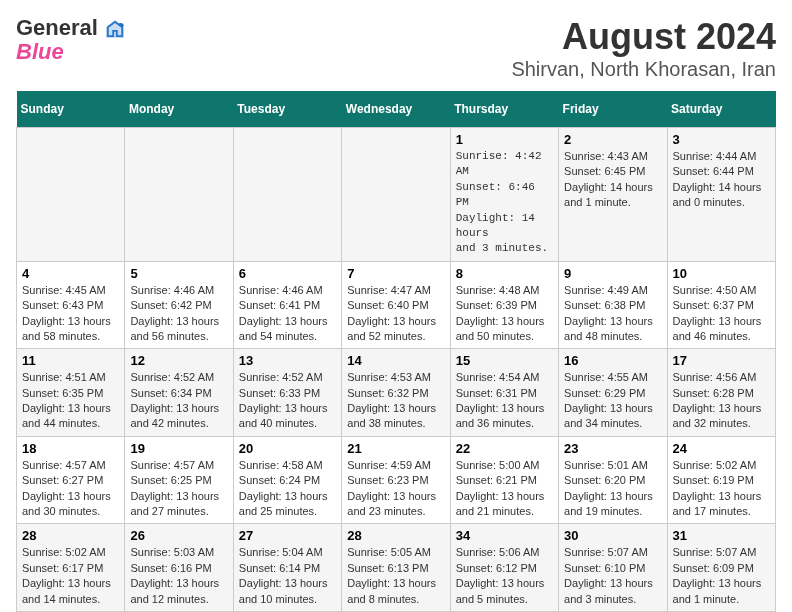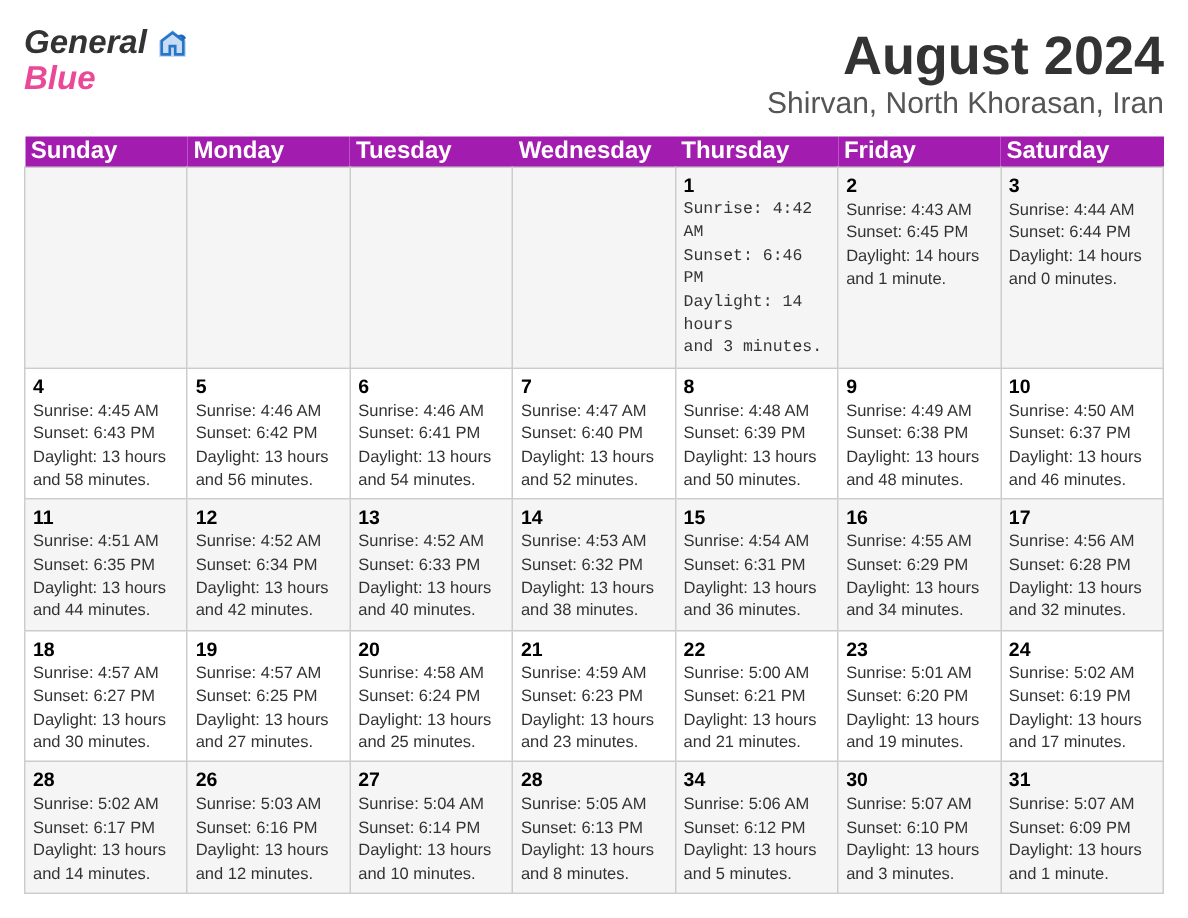--- a/index.html
+++ b/index.html
@@ -46,25 +46,25 @@
     .subtitle {
       font-size: 20px;
       color: #555;
     }
     table {
       width: 100%;
       border-collapse: collapse;
       font-size: 11px;
     }
     thead tr th {
-      background-color: #a21caf;
+      background-color: #0f766e;
       color: #fff;
-      padding: 1px 4px;
+      padding: 11px 4px;
       text-align: left;
-      font-size: 16px;
+      font-size: 12px;
       font-weight: bold;
     }
     tbody tr td {
       border: 1px solid #ccc;
       vertical-align: top;
       padding: 4px 5px;
       min-height: 80px;
       width: 14.28%;
     }
     tbody tr:nth-child(odd) td {
@@ -85,21 +85,21 @@
     }
     .empty-cell {
       min-height: 80px;
     }
   </style>
 </head>
 <body>
 
 <div class="header-section">
   <div class="logo">
-    <div style="display:flex;align-items:center;font-style:italic;">
+    <div style="display:flex;align-items:center;">
       <span class="logo-text">
         <span class="logo-general">General</span>
         <svg class="logo-icon" viewBox="0 0 20 20">
           <path d="M10 2 L18 8 L18 18 L12 18 L12 12 L8 12 L8 18 L2 18 L2 8 Z" fill="none" stroke="#1a6abf" stroke-width="2"></path>
           <polygon points="10,0 20,8 20,20 0,20 0,8" fill="#4a90d9" opacity="0.3"></polygon>
           <path d="M14 4 Q18 2 20 6 L18 8 Q16 4 14 5 Z" fill="#1a6abf"></path>
         </svg>
       </span>
     </div>
     <span class="logo-text logo-blue">Blue</span>

